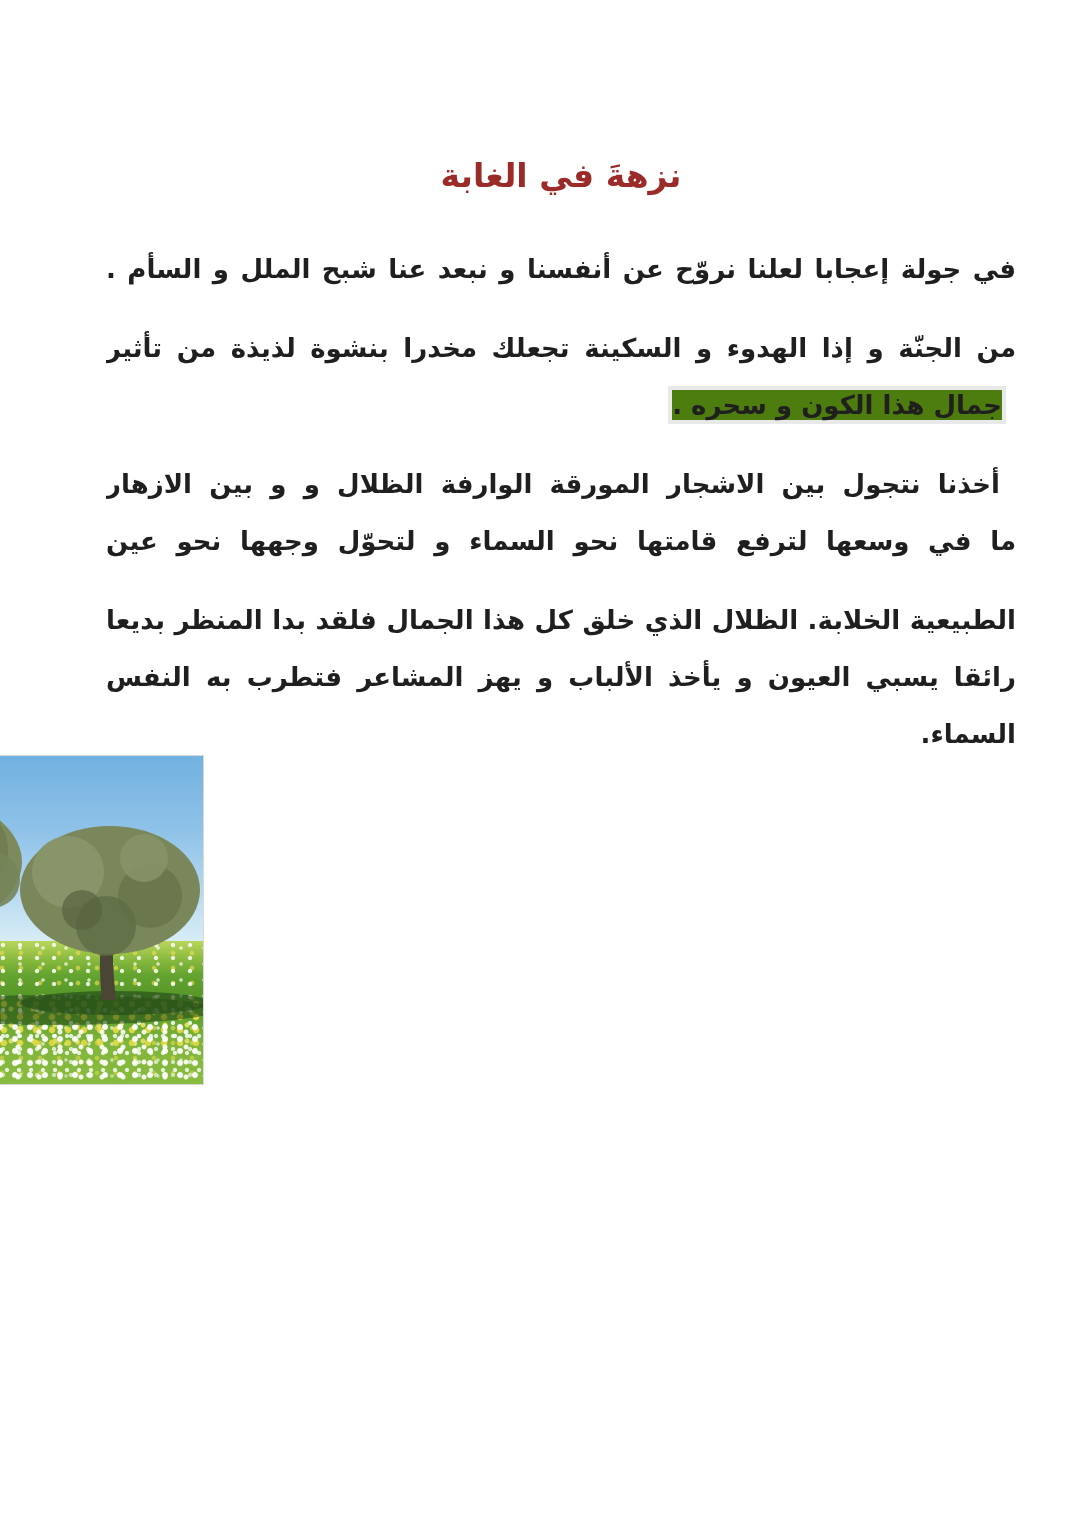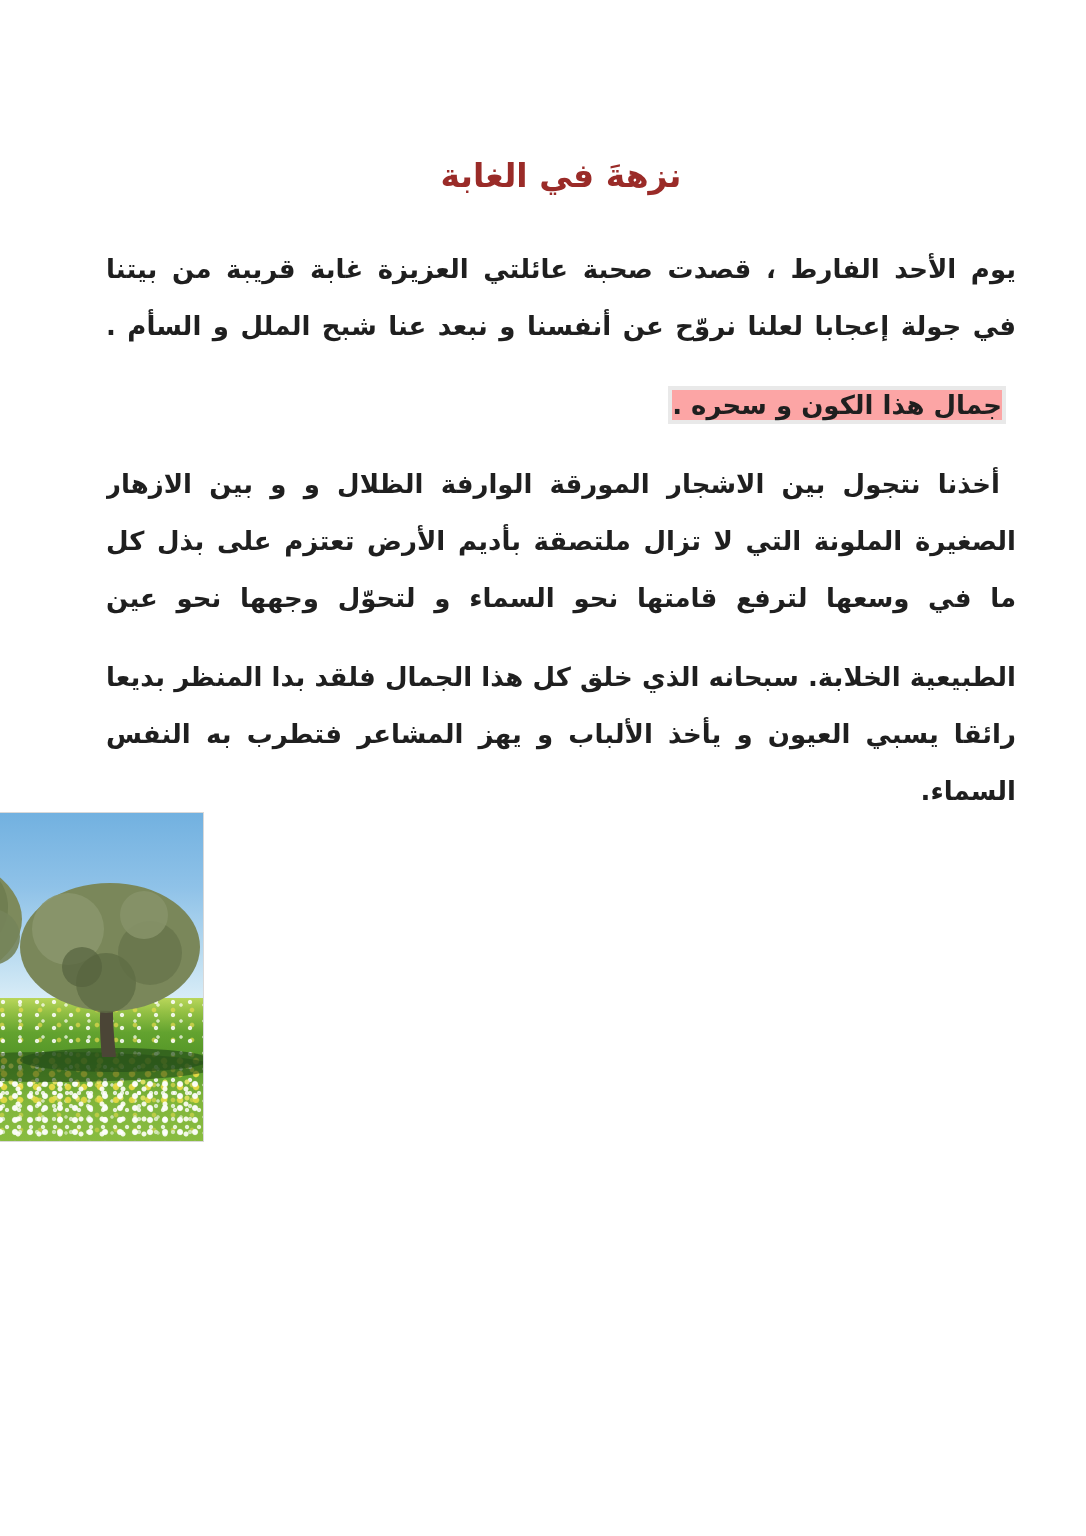--- a/index.html
+++ b/index.html
@@ -32,21 +32,21 @@
     font-size:26px;
     font-weight:bold;
     color:#1f1f1f;
     text-align:justify;
     overflow:hidden;
     white-space:nowrap;
   }
   .line.stretch { text-align-last:justify; white-space:normal; }
   .line.no-stretch { text-align-last:right; white-space:normal; }
   .line span.u { text-decoration:underline; text-underline-offset:5px; }
-  .line span.hl { background:#fca5a5; box-shadow:0 0 0 4px #e9e9e9;margin-left:40px; }
+  .line span.hl { background:#4d7c0f; box-shadow:0 0 0 4px #e9e9e9;margin-left:40px; }
 
   
   .photo {
     position:relative;
     width:495px; height:330px;
     margin:-30px 0 0 0;           
     margin-right:812px;           
     border:1px solid #d9d9d9;
     overflow:hidden;
     direction:ltr;
@@ -85,33 +85,32 @@
 </head>
 <body>
 
 <div class="page">
   <div class="content">
 
     <div class="doc-title" style="color: rgb(154, 43, 40);">نزهةَ في الغابة</div>
 
     <div id="paragraphs">
         <div class="para">
-          <div class="line stretch"><span>يوم الأحد الفارط ، قصدت صحبة عائلتي العزيزة غابة قريبة من بيتنا</span></div>
           <div class="line stretch"><span>في جولة إعجابا لعلنا نروّح عن أنفسنا و نبعد عنا شبح الملل و السأم .</span></div>
         </div>
         <div class="para">
+          <div class="line stretch"><span>من الجنّة و إذا الهدوء و السكينة تجعلك مخدرا بنشوة لذيذة من تأثير</span></div>
           <div class="line no-stretch" style="padding-right: 14px;"><span class="hl">جمال هذا الكون و سحره .</span></div>
         </div>
         <div class="para">
           <div class="line stretch" style="padding-right: 16px;"><span>أخذنا نتجول بين الاشجار المورقة الوارفة الظلال و و بين الازهار</span></div>
-          <div class="line stretch"><span>الصغيرة الملونة التي لا تزال ملتصقة بأديم الأرض تعتزم على بذل كل</span></div>
           <div class="line stretch"><span>ما في وسعها لترفع قامتها نحو السماء و لتحوّل وجهها نحو عين الشمس</span></div>
         </div>
         <div class="para">
-          <div class="line stretch"><span>الطبيعية الخلابة. سبحانه الذي خلق كل هذا الجمال فلقد بدا المنظر بديعا</span></div>
+          <div class="line stretch"><span>الطبيعية الخلابة. الظلال الذي خلق كل هذا الجمال فلقد بدا المنظر بديعا</span></div>
           <div class="line stretch"><span>رائقا يسبي العيون و يأخذ الألباب و يهز المشاعر فتطرب به النفس</span></div>
           <div class="line no-stretch"><span>السماء.</span></div>
         </div>
       </div>
 
     <div class="photo">
       <div class="sky"></div>
       <div class="meadow"></div>
       <svg class="trees-svg" width="495" height="330" viewBox="0 0 495 330" aria-hidden="true">
 

